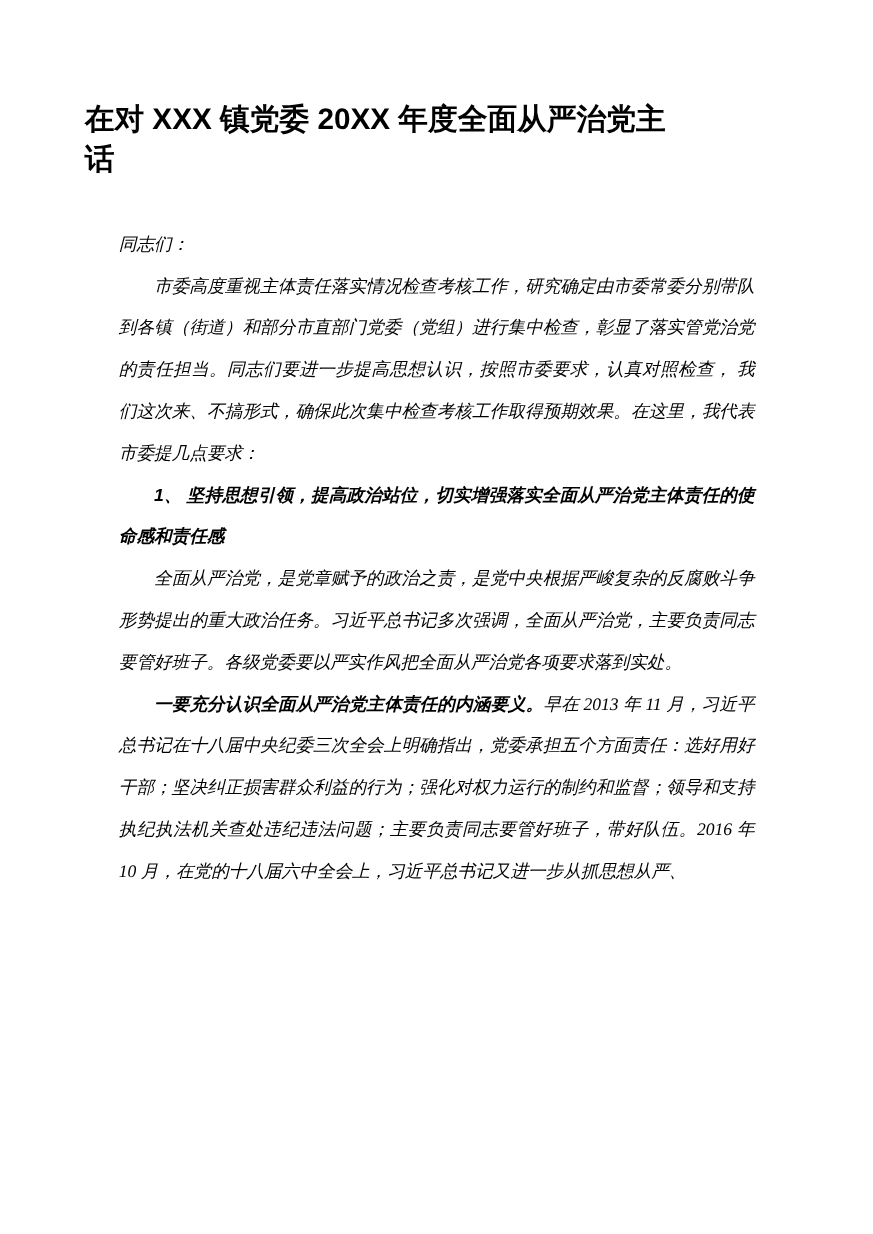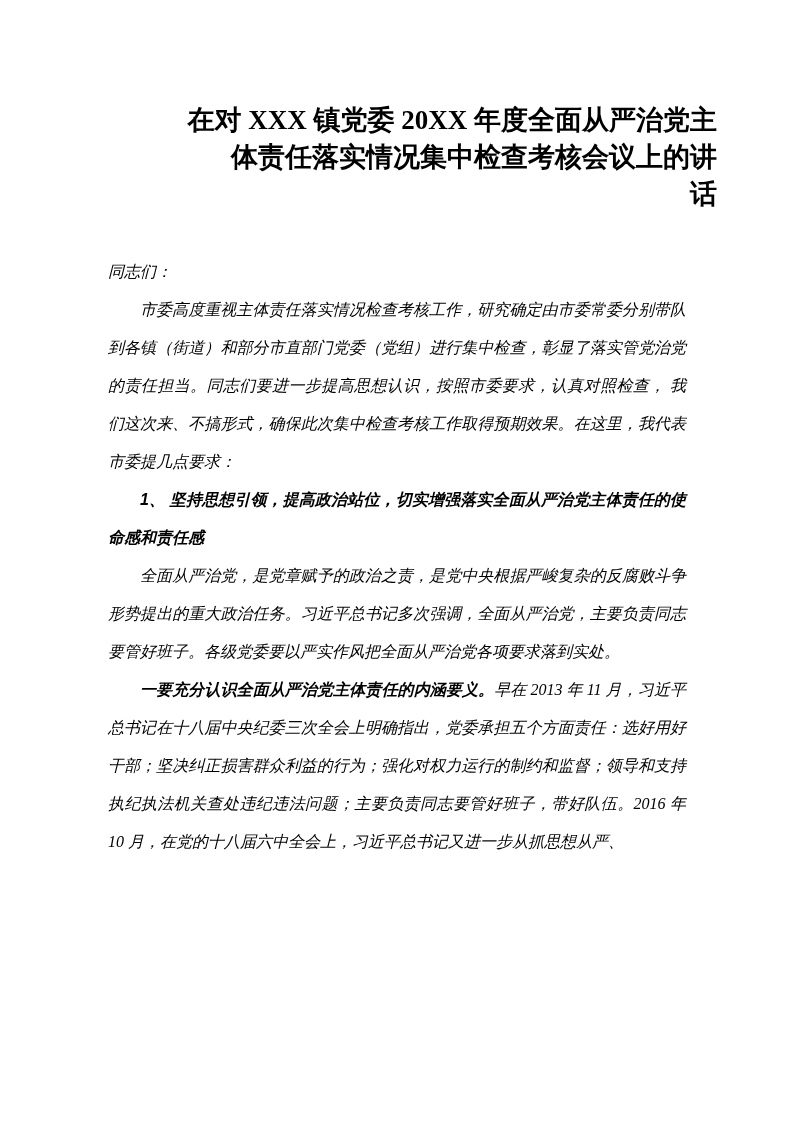--- a/index.html
+++ b/index.html
@@ -15,27 +15,27 @@
     color: #000000;
   }
   .page {
     width: 794px;
     height: 1122px;
     box-sizing: border-box;
     padding-top: 90px;
     background: #ffffff;
   }
   .doc-title {
-    margin: 12px auto;
+    margin: 0 auto;
     width: 640px;
     font-size: 27px;
     font-weight: 700;
     line-height: 37px;
-    text-align: right;
-    font-family: Liberation Serif, serif;
+    text-align: left;
+    font-family: Liberation Sans, sans-serif;
   }
   .doc-title .tline {
     display: block;
     white-space: nowrap;
   }
   .doc-body {
     width: 578px;
     margin: 40px auto 0 auto;
     font-size: 16px;
     line-height: 38px;
@@ -59,21 +59,20 @@
     font-family: "Liberation Sans", "DejaVu Sans", sans-serif;
   }
 </style>
 </head>
 <body>
 
 <div class="page">
 
   <h1 class="doc-title">
     <span class="tline">在对 XXX 镇党委 20XX 年度全面从严治党主</span>
-    <span class="tline">体责任落实情况集中检查考核会议上的讲</span>
     <span class="tline">话</span>
   </h1>
 
   <div class="doc-body">
 
     <p class="salutation">同志们：</p>
 
 
     <p>市委高度重视主体责任落实情况检查考核工作，研究确定由市委常委分别带队到各镇（街道）和部分市直部门党委（党组）进行集中检查，彰显了落实管党治党的责任担当。同志们要进一步提高思想认识，按照市委要求，认真对照检查， 我们这次来、不搞形式，确保此次集中检查考核工作取得预期效果。在这里，我代表市委提几点要求：</p>
 

